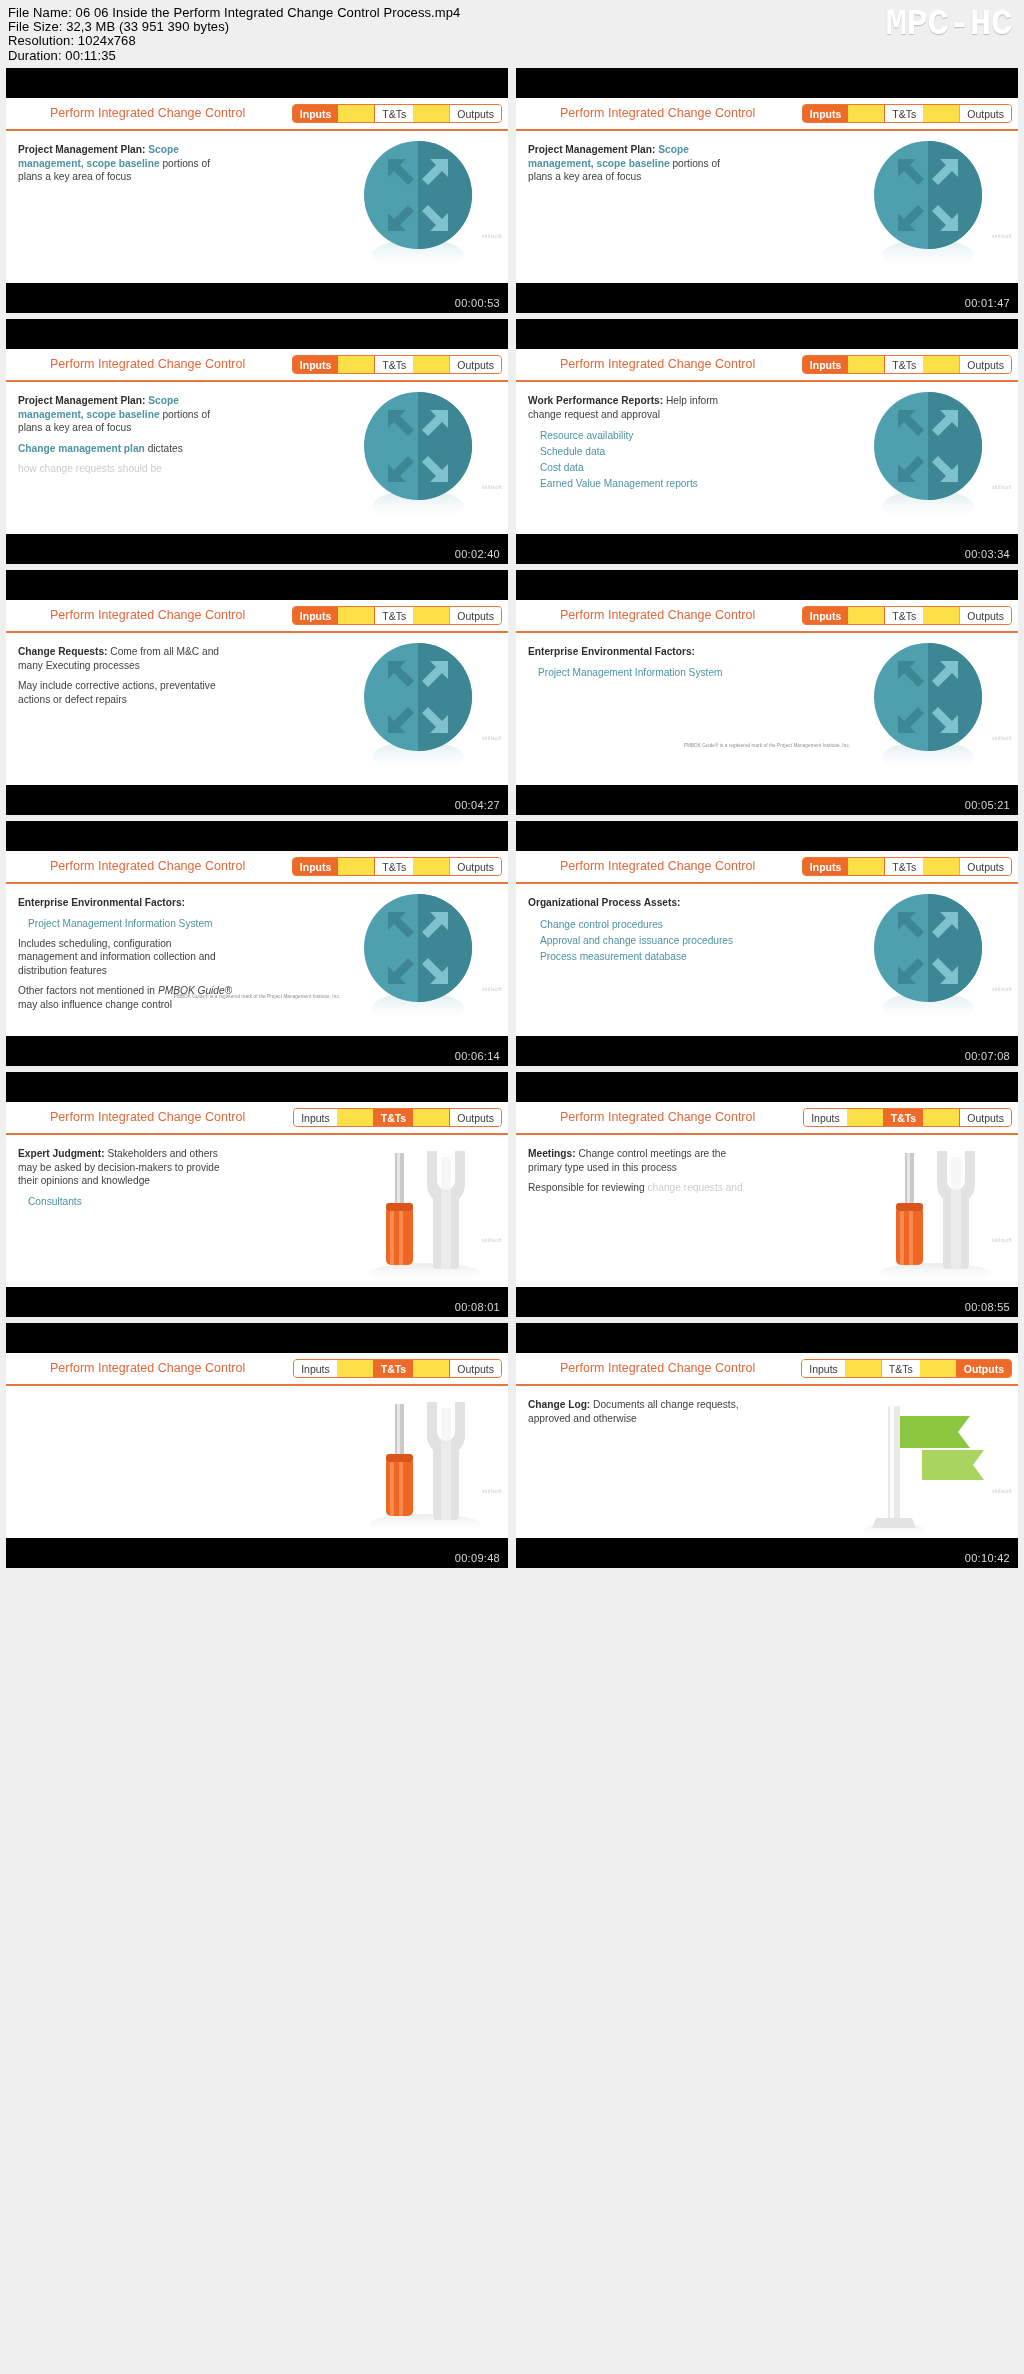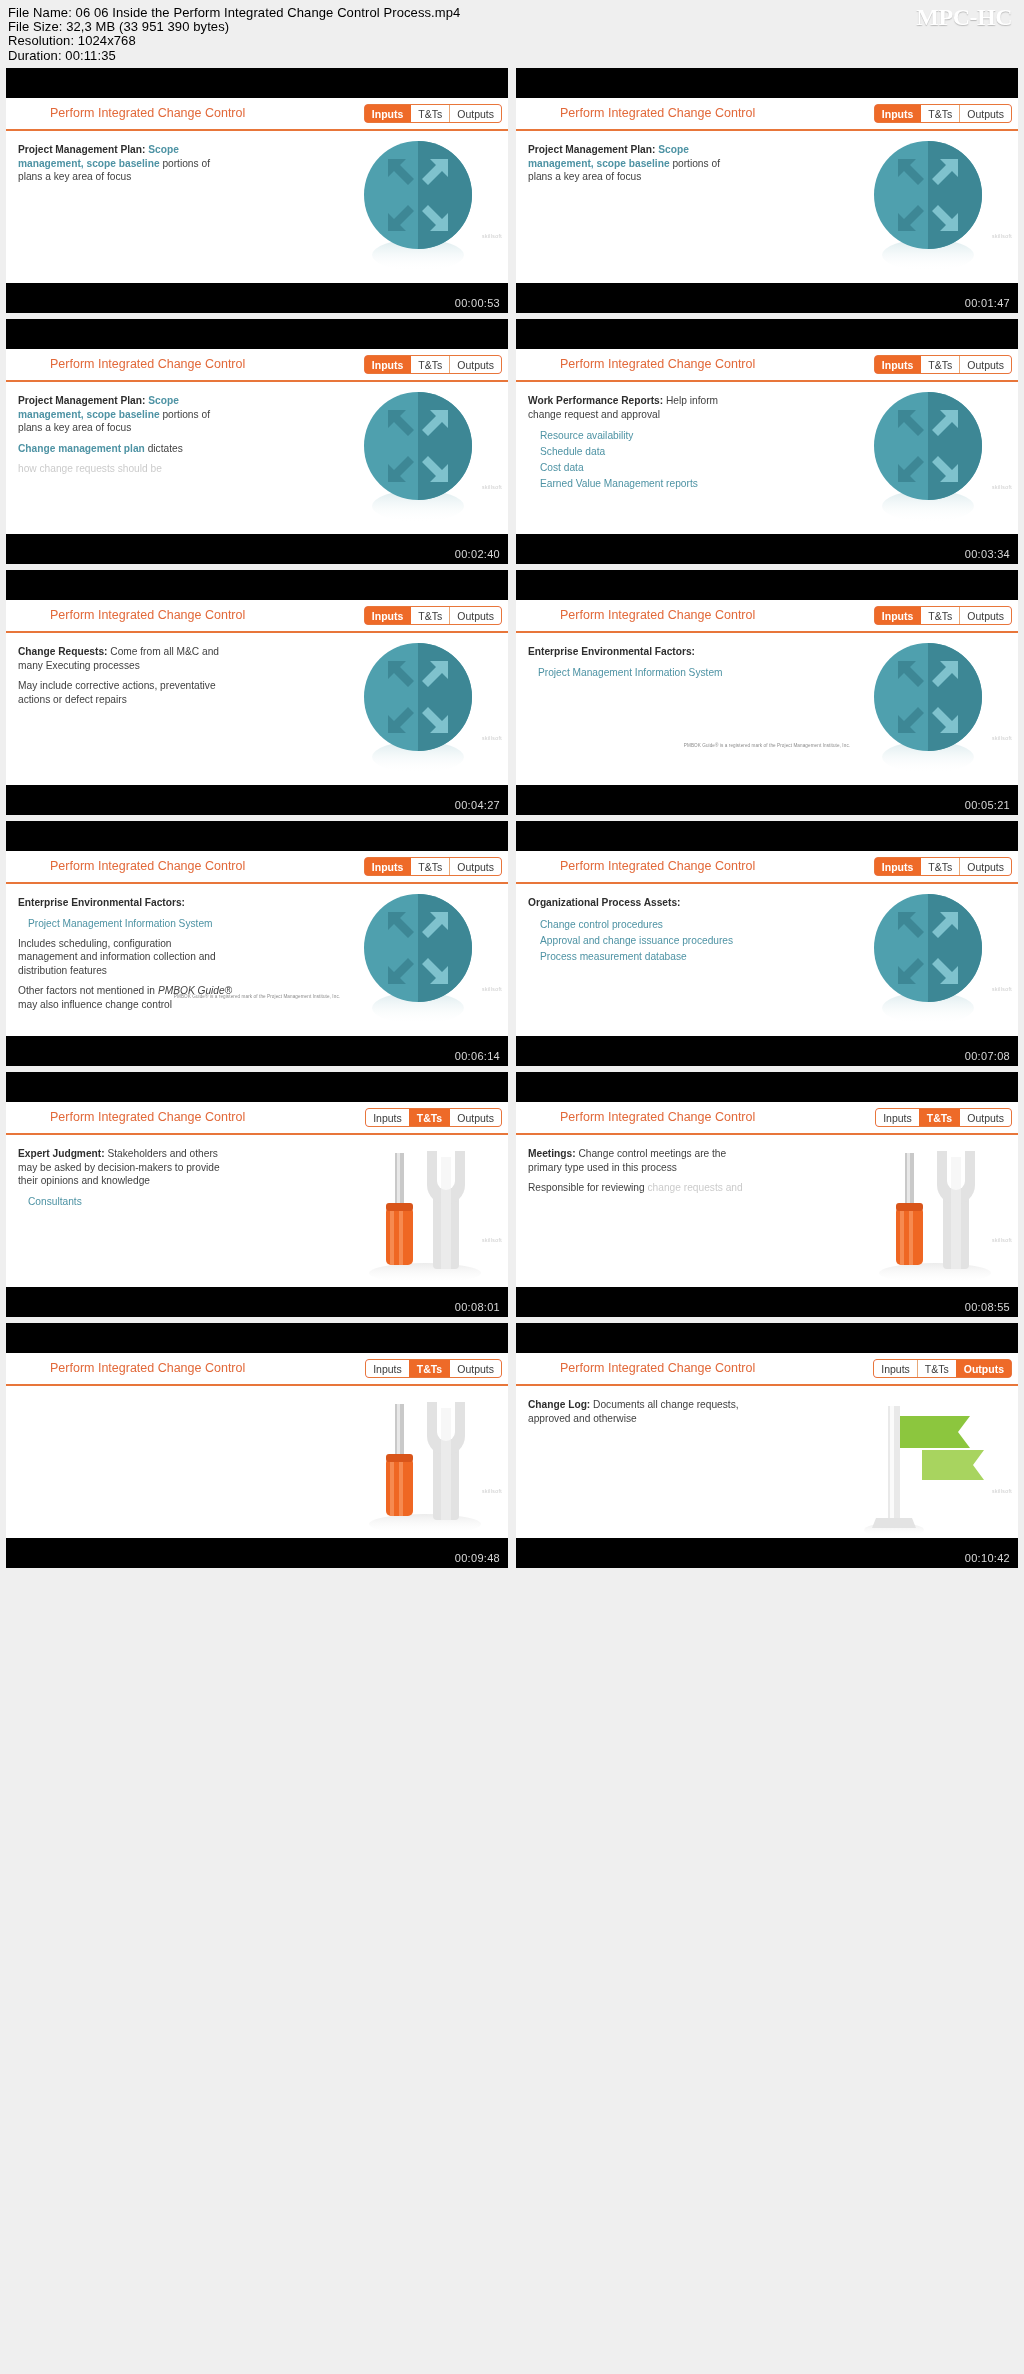--- a/index.html
+++ b/index.html
@@ -28,26 +28,26 @@
     font-size: 13px;
     line-height: 14.2px;
     color: #000;
     white-space: nowrap;
     letter-spacing: 0.1px;
   }
   .brand {
     position: absolute;
     right: 12px;
     top: 4px;
-    font-size: 24px;
+    font-size: 36px;
     font-weight: bold;
     color: #ffffff;
     letter-spacing: -0.5px;
     text-shadow: 0 1px 1px rgba(150,150,150,0.6);
-    font-family: Liberation Serif, serif;
+    font-family: Liberation Mono, monospace;
   }
 
   
   .grid {
     position: relative;
     padding: 0 6px 6px 6px;
     display: grid;
     grid-template-columns: repeat(2, 1fr);
     gap: 6px 8px;
   }
@@ -97,21 +97,22 @@
     margin-left: 36px;
   }
   .tabs {
     margin-left: auto;
     display: flex;
     align-items: stretch;
     height: 19px;
     border: 1px solid #e8763a;
     border-radius: 4px;
     overflow: hidden;
-    background: #ef4444;
+    background: #fde047;
+    gap: 36px;
   }
   .tab {
     display: flex;
     align-items: center;
     padding: 0 7px;
     font-size: 10.5px;
     color: #3b3b3b;
     background: #fff;
     position: relative;
     white-space: nowrap;

